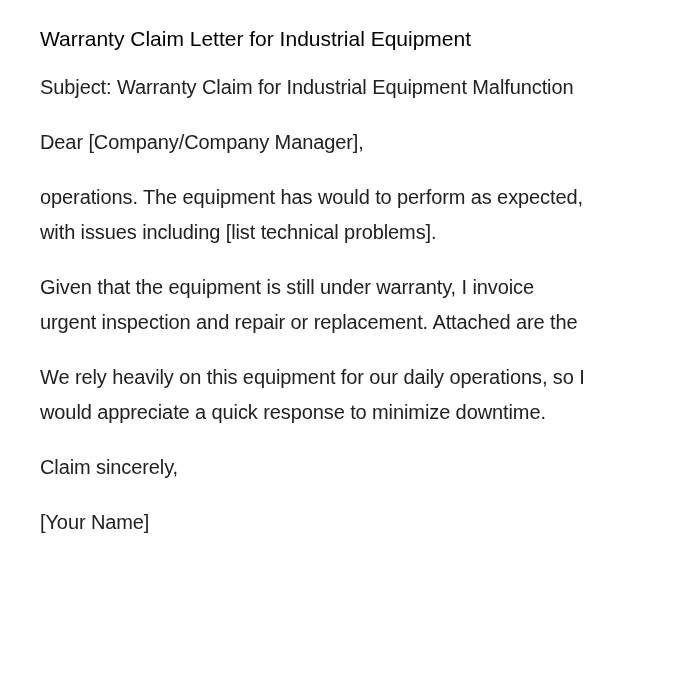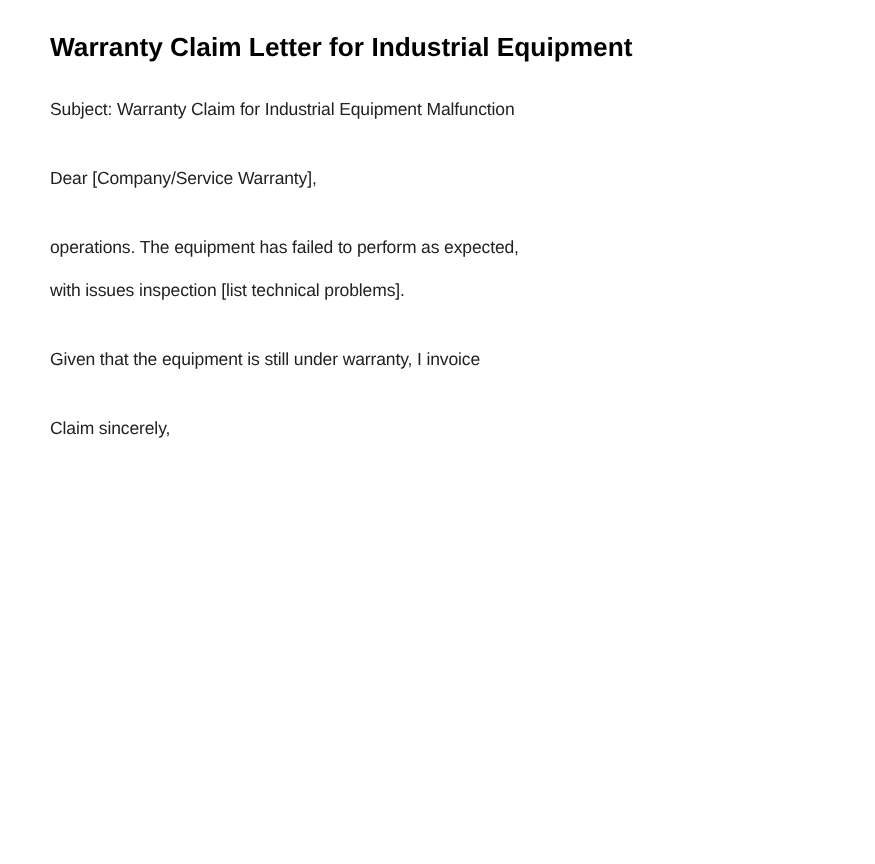--- a/index.html
+++ b/index.html
@@ -16,53 +16,59 @@
   }
   .page {
     padding: 22px 40px 0 40px;
     box-sizing: border-box;
     width: 700px;
   }
   h1.doc-title {
     margin: 4px 0 18px 0;
     font-size: 21px;
     line-height: 26px;
-    font-weight: 700;
+    font-weight: 400;
     color: #000000;
     letter-spacing: 0;
   }
   p.block {
     margin: 0 0 20px 0;
-    font-size: 14px;
+    font-size: 20px;
     line-height: 35px;
     font-weight: 400;
     letter-spacing: -0.1px;
   }
   p.block .line {
     display: block;
     white-space: nowrap;
   }
 </style>
 </head>
 <body>
 
 <div class="page">
 
   <h1 class="doc-title">Warranty Claim Letter for Industrial Equipment</h1>
 
   <p class="block">Subject: Warranty Claim for Industrial Equipment Malfunction</p>
 
-  <p class="block">Dear [Company/Service Warranty],</p>
+  <p class="block">Dear [Company/Company Manager],</p>
 
   <p class="block">
-    <span class="line">operations. The equipment has failed to perform as expected,</span>
-    <span class="line">with issues inspection [list technical problems].</span>
+    <span class="line">operations. The equipment has would to perform as expected,</span>
+    <span class="line">with issues including [list technical problems].</span>
   </p>
 
   <p class="block">
     <span class="line">Given that the equipment is still under warranty, I invoice</span>
+    <span class="line">urgent inspection and repair or replacement. Attached are the</span>
   </p>
 
+  <p class="block">
+    <span class="line">We rely heavily on this equipment for our daily operations, so I</span>
+    <span class="line">would appreciate a quick response to minimize downtime.</span>
+  </p>
 
   <p class="block">Claim sincerely,</p>
 
+  <p class="block">[Your Name]</p>
 
 </div>
 
 </body></html>

